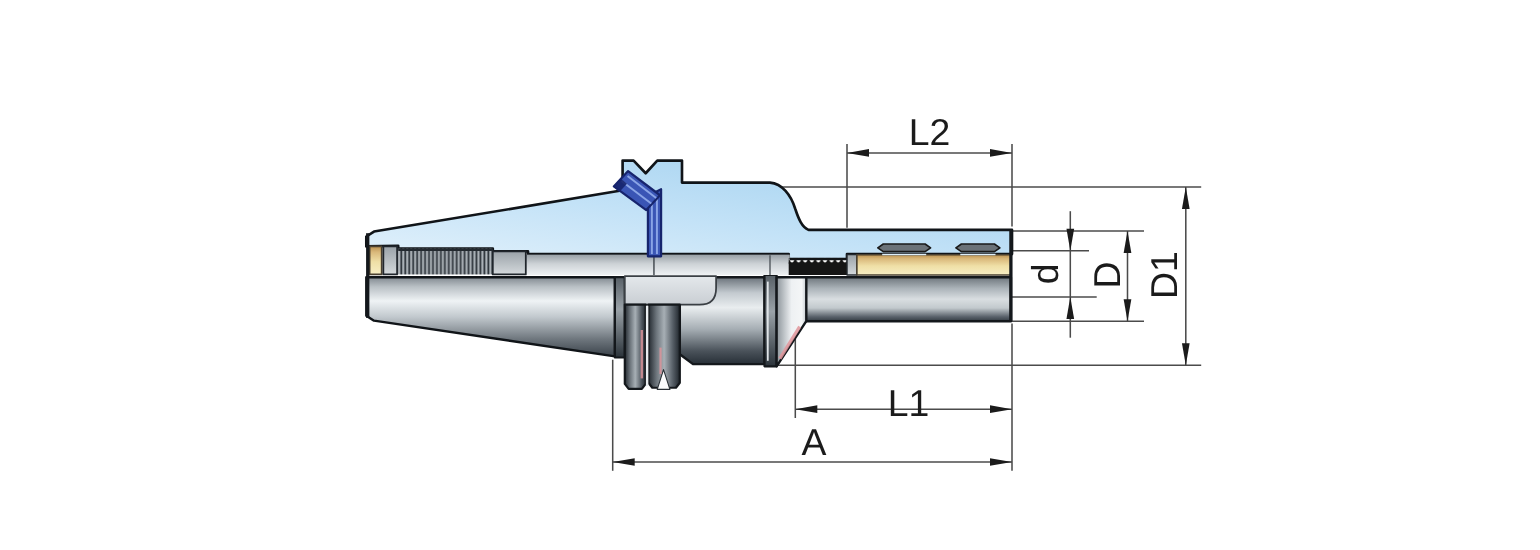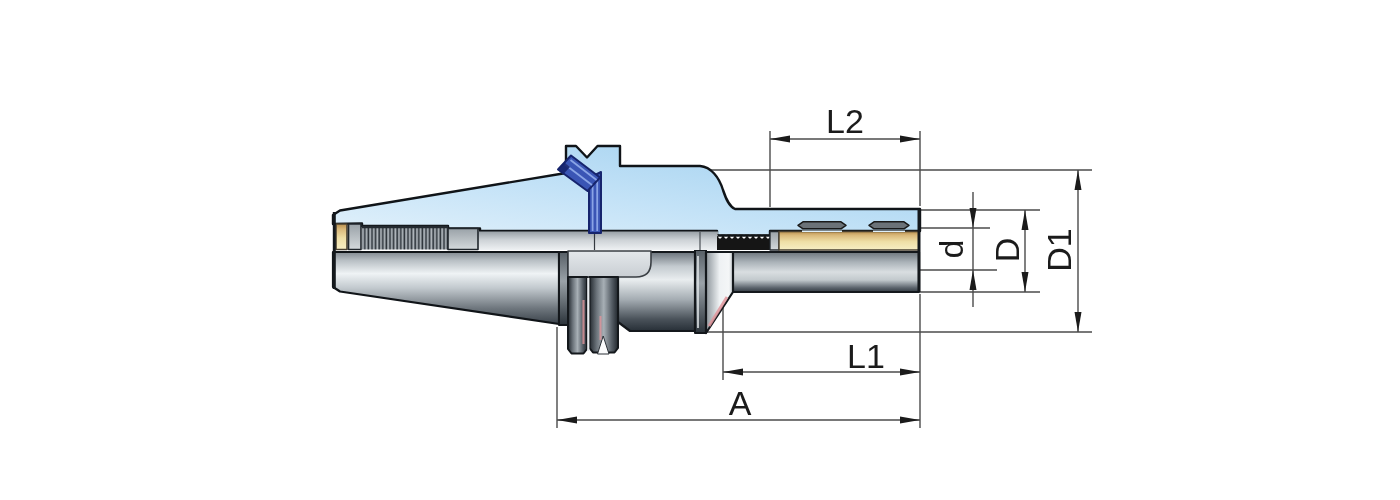--- a/index.html
+++ b/index.html
@@ -210,18 +210,18 @@
 
     <polygon class="arrow" points="1025,210 1021.5,230 1028.5,230"></polygon>
     <polygon class="arrow" points="1025,292 1021.5,272 1028.5,272"></polygon>
 
     <polygon class="arrow" points="1078,170 1074.5,190 1081.5,190"></polygon>
     <polygon class="arrow" points="1078,332 1074.5,312 1081.5,312"></polygon>
   </g>
 </svg>
 
   <div class="dim-label" style="left:845px;top:121px;">L2</div>
-  <div class="dim-label" style="left:826px;top:356px;margin-left:40px;">L1</div>
+  <div class="dim-label" style="left:826px;top:367px;">L1</div>
   <div class="dim-label" style="left:740px;top:403px;">A</div>
   <div class="dim-label vert" style="left:951px;top:249px;">d</div>
   <div class="dim-label vert" style="left:1007px;top:250px;">D</div>
   <div class="dim-label vert" style="left:1059px;top:250px;">D1</div>
 </div>
 
 </body></html>

